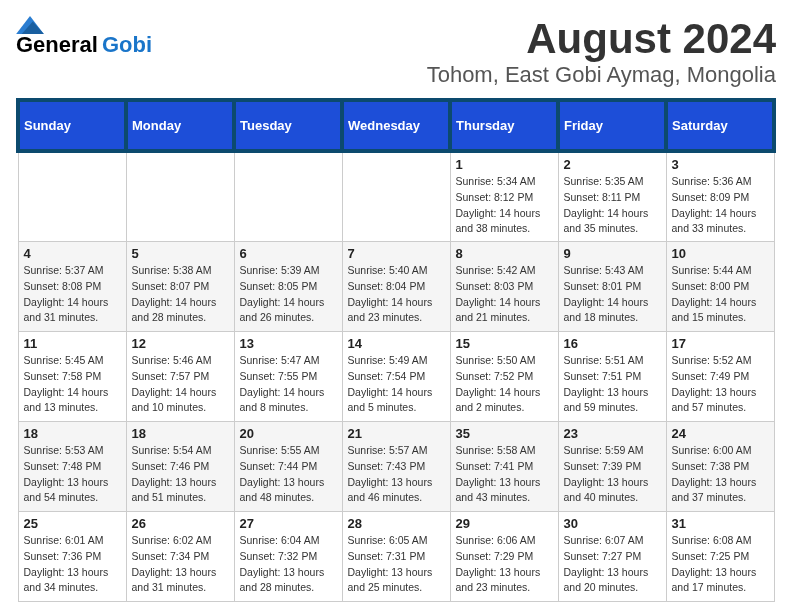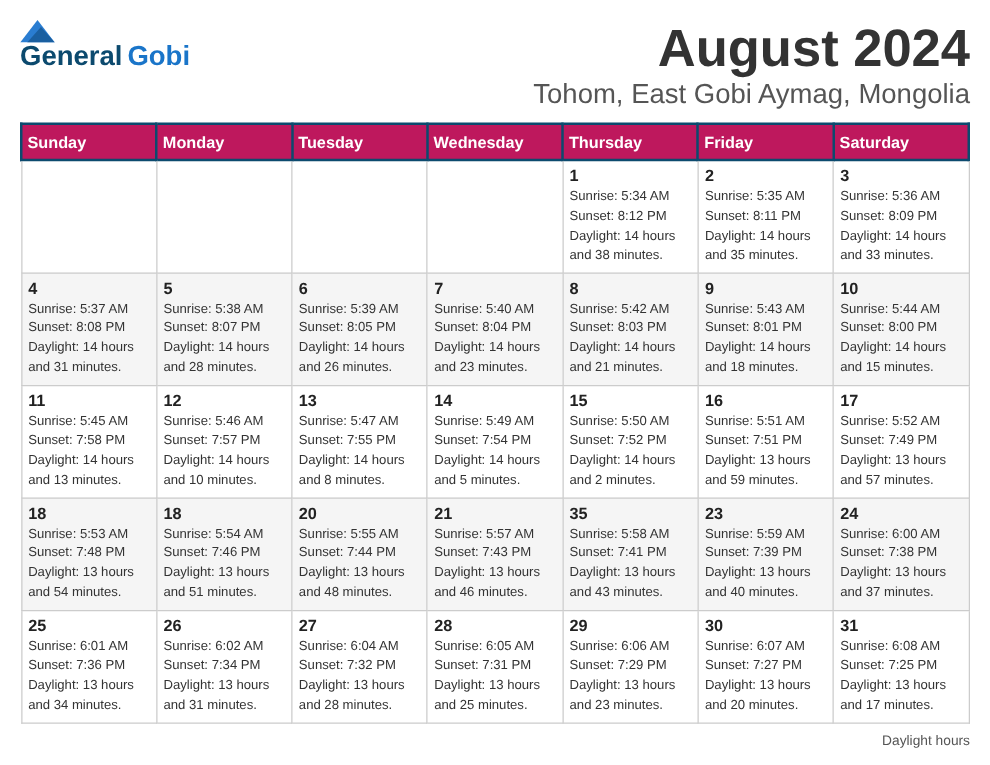--- a/index.html
+++ b/index.html
@@ -20,21 +20,21 @@
       display: flex;
       flex-direction: column;
       align-items: flex-start;
     }
     .logo-text {
       font-size: 22px;
       font-weight: bold;
       color: #333;
       line-height: 1;
     }
-    .logo-text .general { color: #0c4a6e; }
+    .logo-text .general { color: #000000; }
     .logo-text .blue { color: #1a75c9; }
     .logo-icon {
       width: 28px;
       height: 18px;
       display: inline-block;
     }
     .logo-row {
       display: flex;
       align-items: center;
       gap: 4px;
@@ -51,27 +51,27 @@
     .calendar-subtitle {
       font-size: 22px;
       color: #555;
     }
     table {
       width: 100%;
       border-collapse: collapse;
       table-layout: fixed;
     }
     thead tr th {
-      background-color: #be185d;
+      background-color: #1d4ed8;
       color: #fff;
       font-size: 13px;
       font-weight: bold;
-      padding: 6px 4px;
+      padding: 16px 4px;
       text-align: left;
-      border: 2px solid #0c4a6e;
+      border: 4px solid #0c4a6e;
     }
     tbody tr td {
       vertical-align: top;
       border: 1px solid #ccc;
       padding: 4px 5px;
       font-size: 11px;
       color: #222;
       height: 90px;
       background: #fff;
     }

